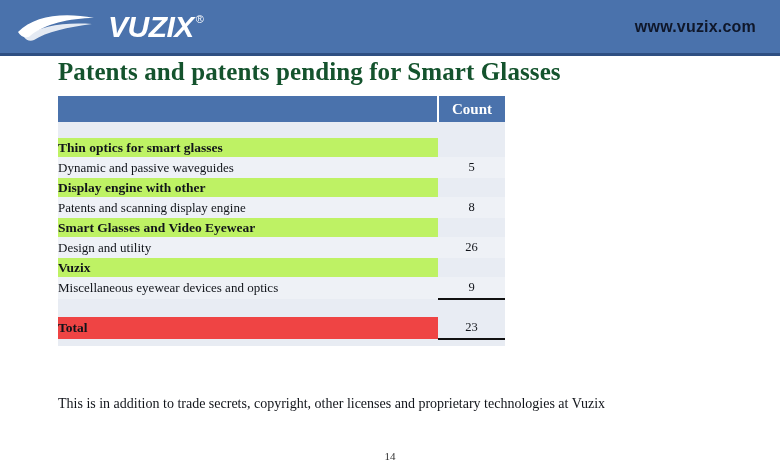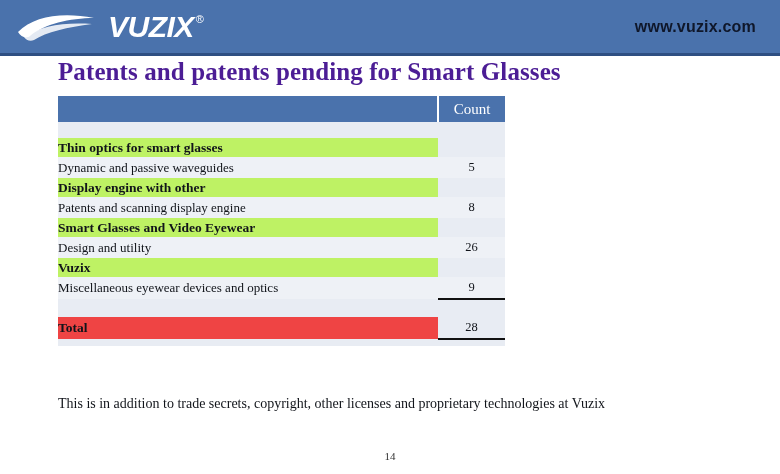--- a/index.html
+++ b/index.html
@@ -71,21 +71,21 @@
     letter-spacing: 0.2px;
     text-align: right;
   }
   
   .slide-title {
     position: absolute;
     top: 58px;
     left: 58px;
     font-size: 25px;
     font-weight: bold;
-    color: #4c1d95;
+    color: #14532d;
     font-family: "Liberation Serif", serif;
     letter-spacing: 0.1px;
   }
   
   .table-wrap {
     position: absolute;
     top: 96px;
     left: 58px;
     width: 447px;
   }
@@ -103,21 +103,21 @@
   col.c-label { width: 380px; }
   col.c-count { width: 67px; }
 
   .hdr-left {
     background: #4a72ac;
     height: 26px;
   }
   .hdr-right {
     background: #4a72ac;
     color: #ffffff;
-    font-weight: normal;
+    font-weight: bold;
     font-size: 15px;
     text-align: center;
     height: 26px;
     border-left: 2px solid #ffffff;
   }
   .row-spacer td {
     background: #e8ecf3;
     height: 16px;
   }
   .row-spacer td.count-cell {
@@ -269,21 +269,21 @@
           <td class="item-count underlined">9</td>
         </tr>
 
         <tr>
           <td class="blank-cell"></td>
           <td class="blank-cell"></td>
         </tr>
 
         <tr>
           <td class="total-cell">Total</td>
-          <td class="total-count">28</td>
+          <td class="total-count">23</td>
         </tr>
         <tr>
           <td class="tail-cell"></td>
           <td class="tail-cell"></td>
         </tr>
       </tbody>
     </table>
   </div>
 
   <div class="footnote">This is in addition to trade secrets, copyright, other licenses and proprietary technologies at Vuzix</div>

